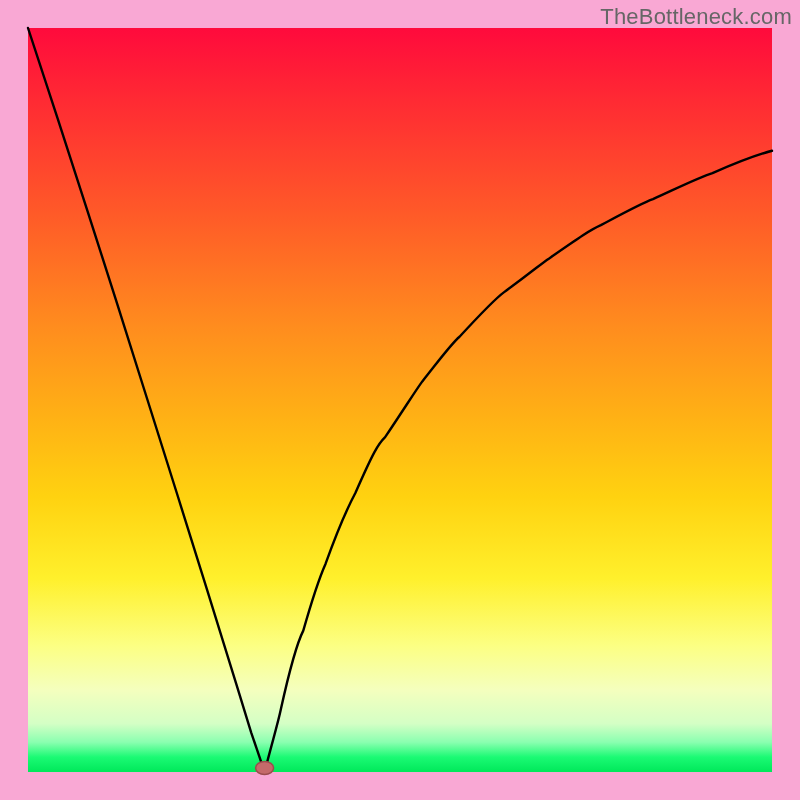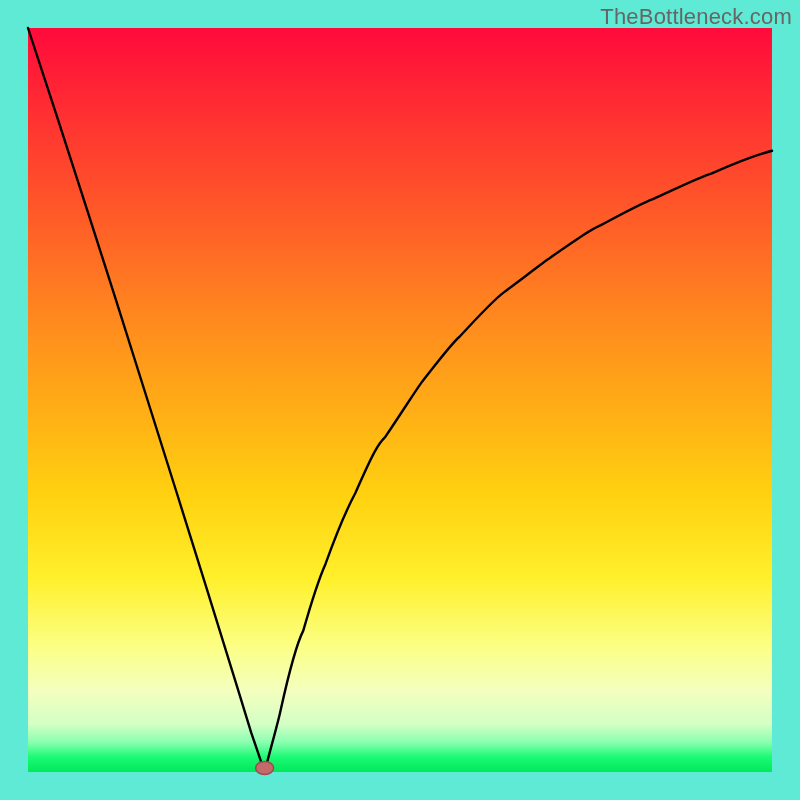--- a/index.html
+++ b/index.html
@@ -8,21 +8,21 @@
     width: 800px;
     height: 800px;
     background: #000;
     font-family: Arial, Helvetica, sans-serif;
     overflow: hidden;
   }
   .frame {
     position: relative;
     width: 800px;
     height: 800px;
-    background: #5eead4;
+    background: #f9a8d4;
   }
   .plot {
     position: absolute;
     left: 28px;
     top: 28px;
     width: 744px;
     height: 744px;
     
     background: linear-gradient(
       to bottom,

